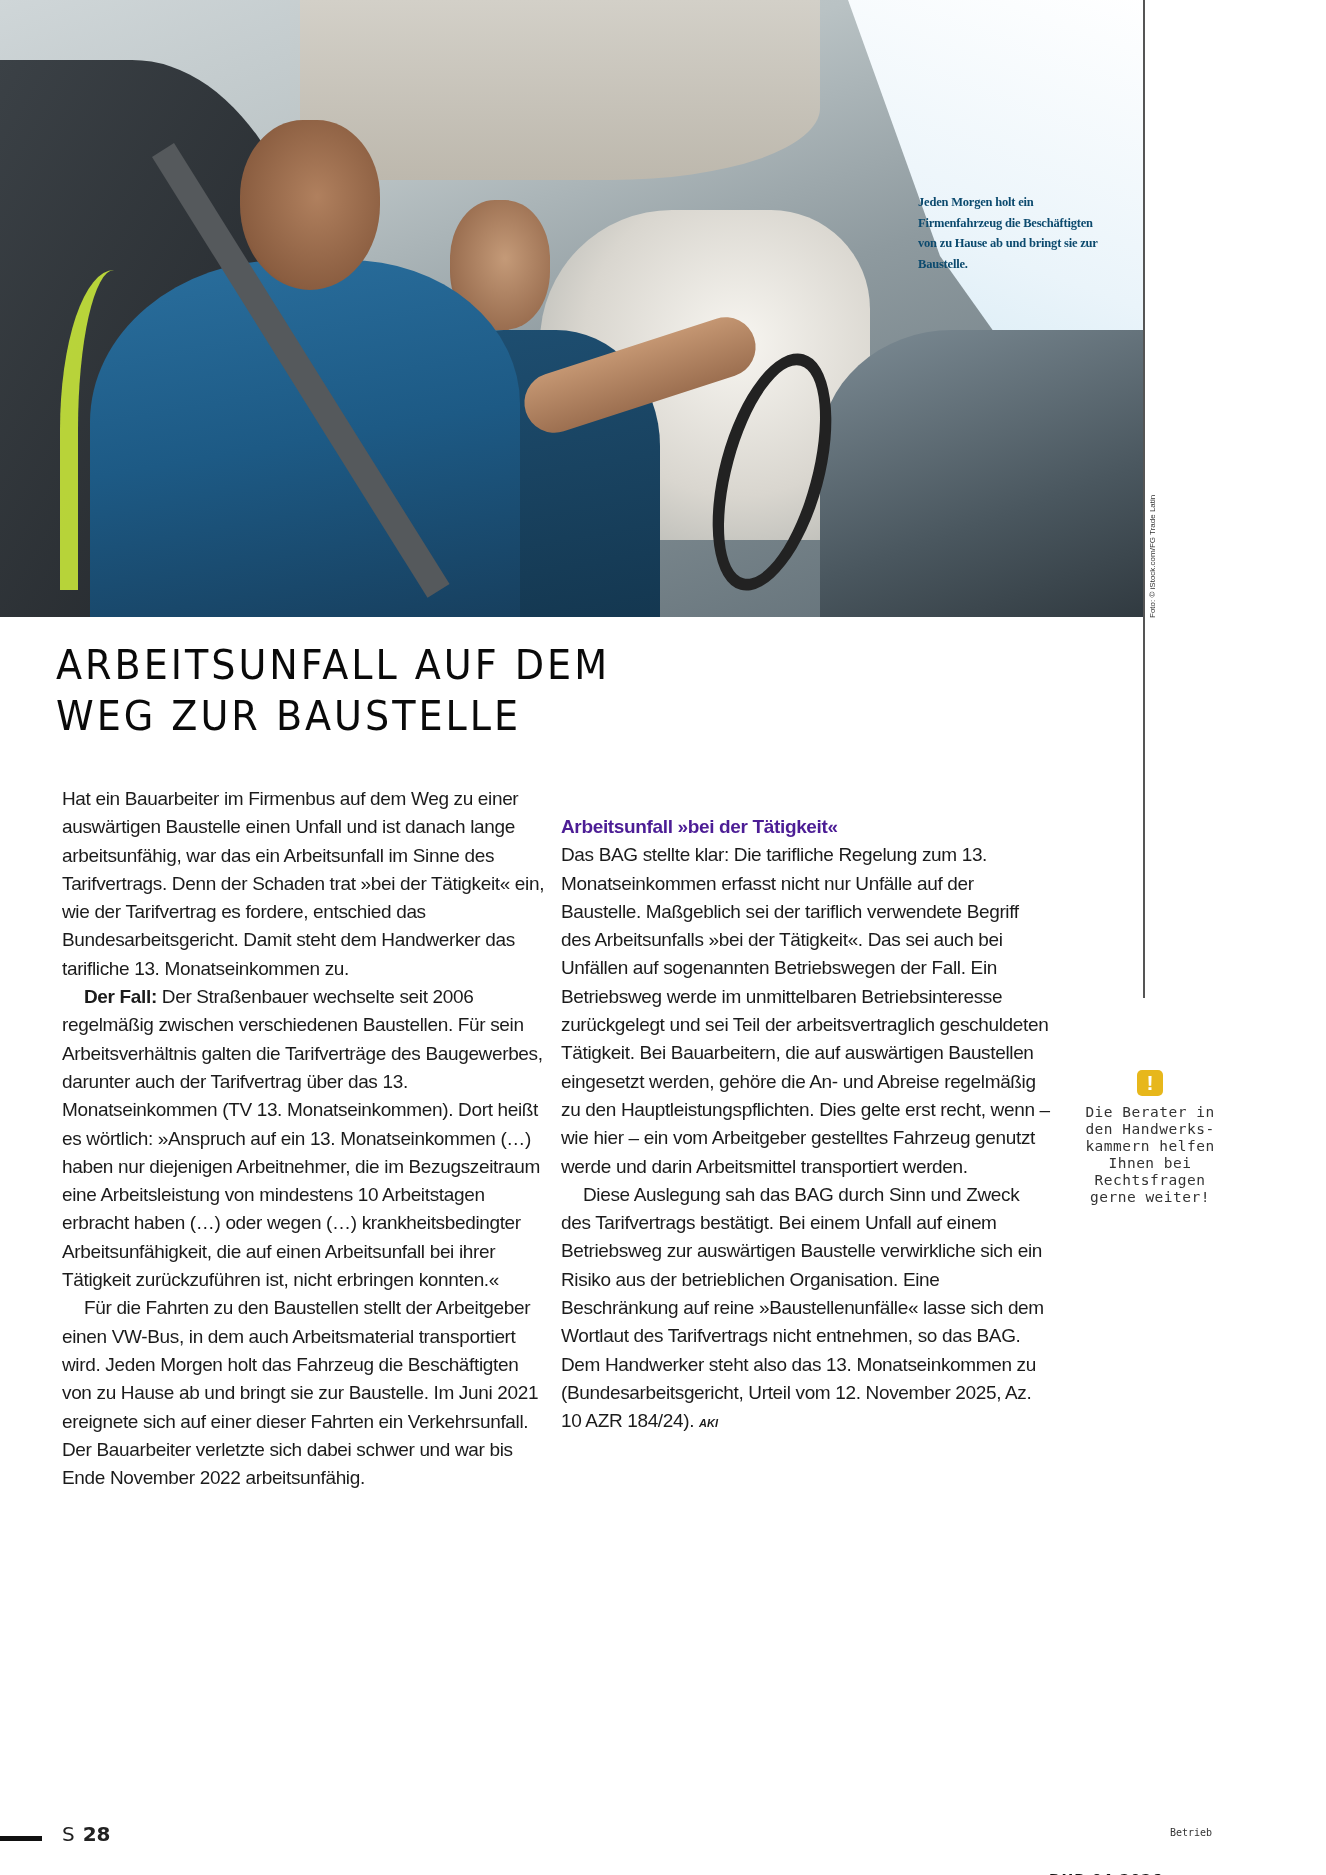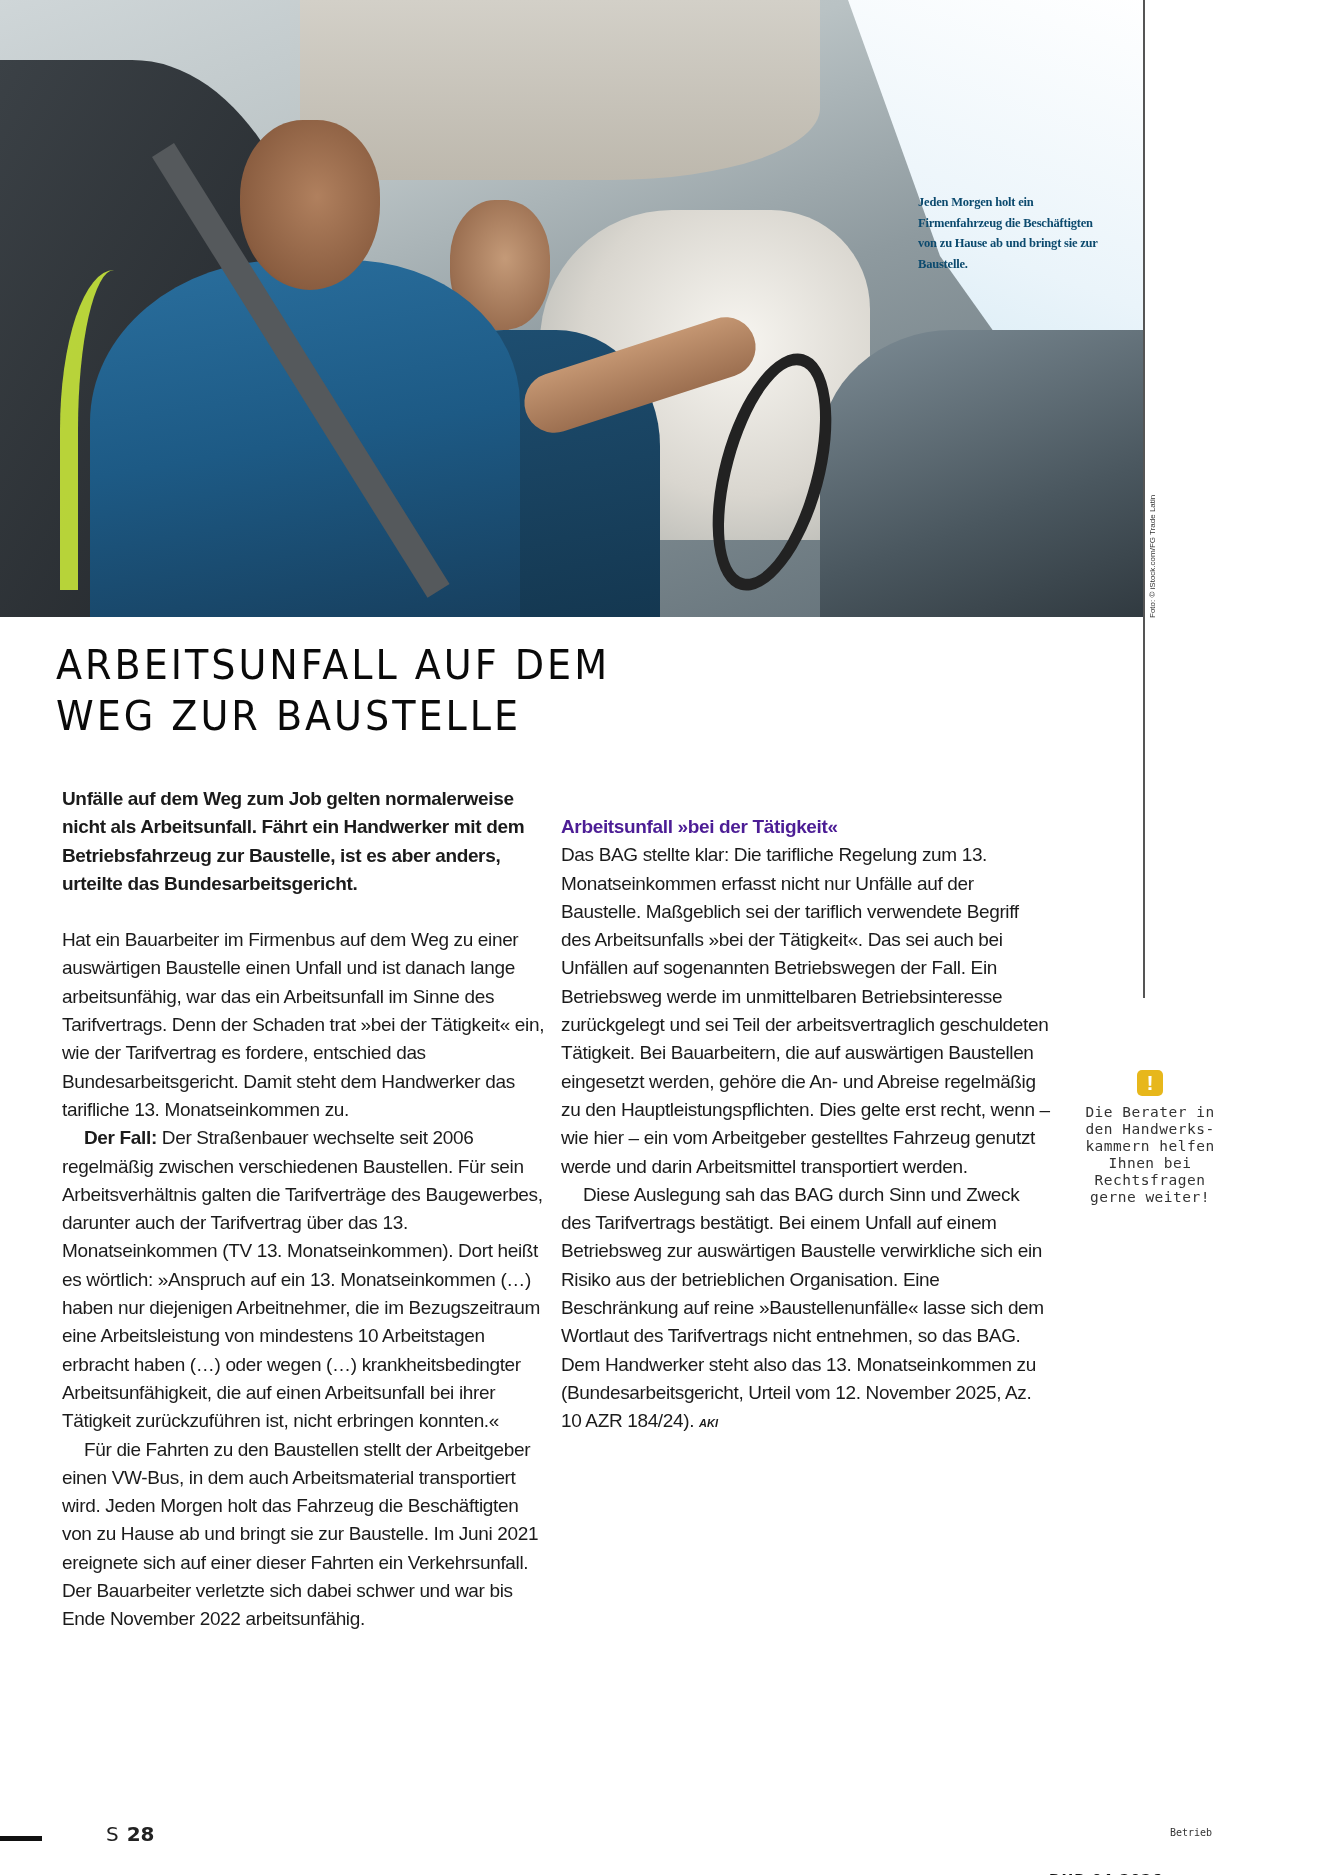--- a/index.html
+++ b/index.html
@@ -69,21 +69,21 @@
   .sig { font-weight:bold; font-style:italic; font-size:11px; letter-spacing:0; }
 
   .tip { position:absolute; left:1070px; top:1070px; width:160px; text-align:center; }
   .tip-icon { display:inline-block; width:26px; height:26px; background:#e7b71b; border-radius:5px;
               color:#fff; font-weight:bold; font-size:21px; line-height:26px; }
   .tip-text { margin-top:8px; font-family:"DejaVu Sans Mono", monospace; font-size:14.5px;
               line-height:17px; color:#333; letter-spacing:0.5px; }
 
   .footer-bar { position:absolute; left:0; top:1836px; width:42px; height:5px; background:#111; }
   .folio { position:absolute; left:62px; top:1822px; font-family:"DejaVu Sans", sans-serif;
-           font-size:20px; color:#222;margin-left:44px; }
+           font-size:20px; color:#222; }
   .folio .s { font-weight:normal; margin-right:8px; }
   .folio .n { font-weight:bold; }
   .issue { position:absolute; left:1049px; top:1827px; font-family:"DejaVu Sans", sans-serif;
            font-size:14px; font-weight:bold; color:#111; letter-spacing:1px;margin-top:44px; }
   .section { position:absolute; left:1170px; top:1827px; font-family:"DejaVu Sans Mono", monospace;
              font-size:10px; color:#333; }
 </style>
 </head>
 <body>
 
@@ -105,21 +105,20 @@
 <div class="caption">Jeden Morgen holt ein Firmenfahrzeug die Beschäftigten von zu Hause ab und bringt sie zur Baustelle.</div>
 <div class="vrule"></div>
 <div class="credit">Foto: © iStock.com/FG Trade Latin</div>
 
 <h1 class="headline">
   <span>ARBEITSUNFALL AUF DEM</span><br>
   <span>WEG ZUR BAUSTELLE</span>
 </h1>
 
 <div class="col col1">
-  <p class="lead">Unfälle auf dem Weg zum Job gelten normalerweise nicht als Arbeitsunfall. Fährt ein Handwerker mit dem Betriebsfahrzeug zur Baustelle, ist es aber anders, urteilte das Bundesarbeitsgericht.</p>
   <p>Hat ein Bauarbeiter im Firmenbus auf dem Weg zu einer auswärtigen Baustelle einen Unfall und ist danach lange arbeitsunfähig, war das ein Arbeitsunfall im Sinne des Tarifvertrags. Denn der Schaden trat »bei der Tätigkeit« ein, wie der Tarifvertrag es fordere, entschied das Bundesarbeitsgericht. Damit steht dem Handwerker das tarifliche 13. Monatseinkommen zu.</p>
   <p class="indent"><span class="runin">Der Fall:</span><span> Der Straßenbauer wechselte seit 2006 regelmäßig zwischen verschiedenen Baustellen. Für sein Arbeitsverhältnis galten die Tarifverträge des Baugewerbes, darunter auch der Tarifvertrag über das 13. Monatseinkommen (TV 13. Monatseinkommen). Dort heißt es wörtlich: »Anspruch auf ein 13. Monatseinkommen (…) haben nur diejenigen Arbeitnehmer, die im Bezugszeitraum eine Arbeitsleistung von mindestens 10 Arbeitstagen erbracht haben (…) oder wegen (…) krankheitsbedingter Arbeitsunfähigkeit, die auf einen Arbeitsunfall bei ihrer Tätigkeit zurückzuführen ist, nicht erbringen konnten.«</span></p>
   <p class="indent">Für die Fahrten zu den Baustellen stellt der Arbeitgeber einen VW-Bus, in dem auch Arbeitsmaterial transportiert wird. Jeden Morgen holt das Fahrzeug die Beschäftigten von zu Hause ab und bringt sie zur Baustelle. Im Juni 2021 ereignete sich auf einer dieser Fahrten ein Verkehrsunfall. Der Bauarbeiter verletzte sich dabei schwer und war bis Ende November 2022 arbeitsunfähig.</p>
 </div>
 
 <div class="col col2">
   <p class="subhead">Arbeitsunfall »bei der Tätigkeit«</p>
   <p>Das BAG stellte klar: Die tarifliche Regelung zum 13. Monatseinkommen erfasst nicht nur Unfälle auf der Baustelle. Maßgeblich sei der tariflich verwendete Begriff des Arbeitsunfalls »bei der Tätigkeit«. Das sei auch bei Unfällen auf sogenannten Betriebswegen der Fall. Ein Betriebsweg werde im unmittelbaren Betriebsinteresse zurückgelegt und sei Teil der arbeitsvertraglich geschuldeten Tätigkeit. Bei Bauarbeitern, die auf auswärtigen Baustellen eingesetzt werden, gehöre die An- und Abreise regelmäßig zu den Hauptleistungspflichten. Dies gelte erst recht, wenn – wie hier – ein vom Arbeitgeber gestelltes Fahrzeug genutzt werde und darin Arbeitsmittel transportiert werden.</p>
   <p class="indent"><span>Diese Auslegung sah das BAG durch Sinn und Zweck des Tarifvertrags bestätigt. Bei einem Unfall auf einem Betriebsweg zur auswärtigen Baustelle verwirkliche sich ein Risiko aus der betrieblichen Organisation. Eine Beschränkung auf reine »Baustellenunfälle« lasse sich dem Wortlaut des Tarifvertrags nicht entnehmen, so das BAG. Dem Handwerker steht also das 13. Monatseinkommen zu (Bundesarbeitsgericht, Urteil vom 12. November 2025, Az. 10 AZR 184/24). </span><span class="sig">AKI</span></p>
 </div>

